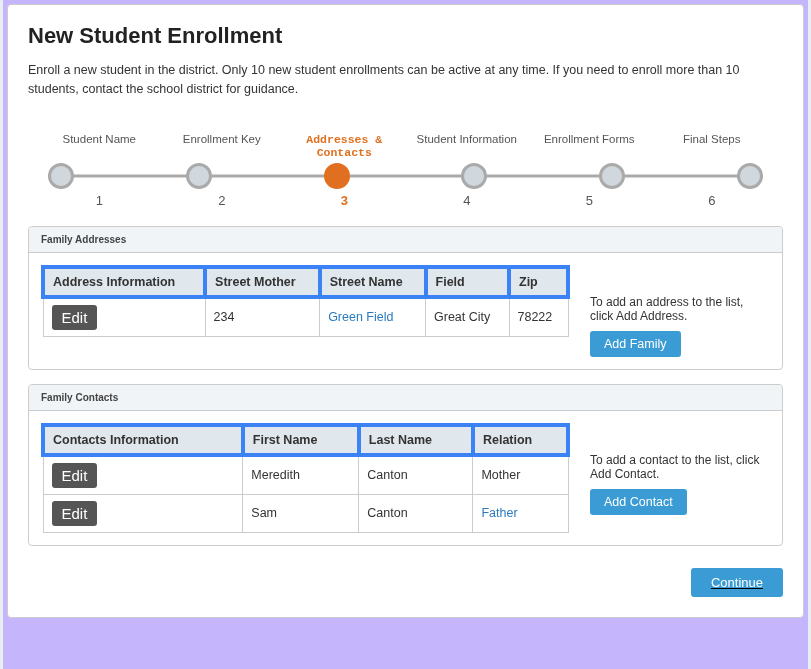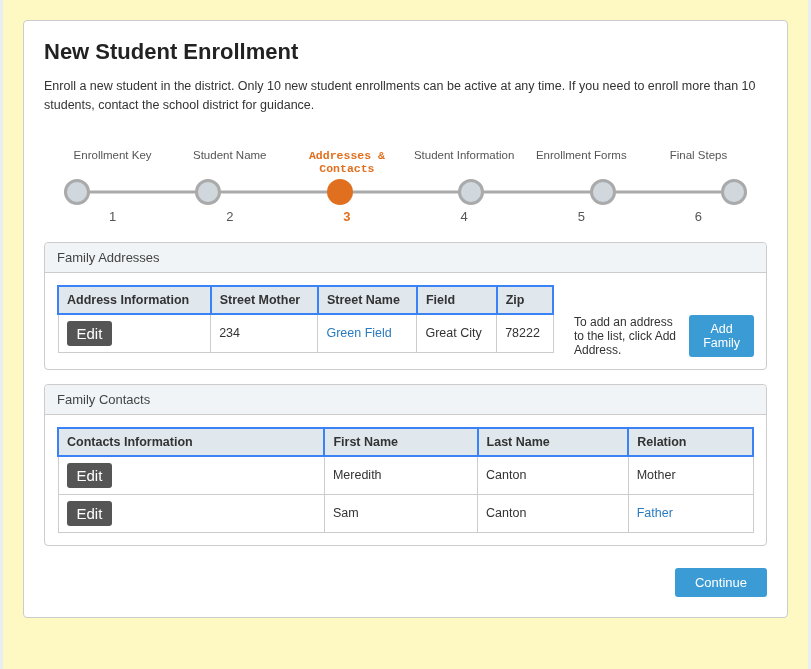--- a/index.html
+++ b/index.html
@@ -8,22 +8,22 @@
       background: #e8eef2;
       display: flex;
       justify-content: center;
       align-items: center;
       min-height: 100vh;
       font-size: 13px;
     }
     .page-container {
       width: 805px;
       min-height: 669px;
-      background: #fef9c3;
-      padding: 20px;
+      background: #c4b5fd;
+      padding: 4px;
     }
     .main-card {
       background: #fff;
       border: 1px solid #ccc;
       border-radius: 4px;
       padding: 18px 20px 16px 20px;
     }
     .page-title {
       font-size: 22px;
       font-weight: bold;
@@ -107,57 +107,58 @@
     
     .section-box {
       border: 1px solid #ccc;
       border-radius: 4px;
       margin-bottom: 14px;
       background: #fff;
     }
     .section-title {
       background: #f0f4f7;
       padding: 7px 12px;
-      font-size: 13px;
+      font-size: 10px;
       color: #444;
       border-bottom: 1px solid #ccc;
       border-radius: 4px 4px 0 0;
+      font-weight: bold;
     }
     .section-content {
       display: flex;
       padding: 12px;
       gap: 20px;
     }
     .table-area {
       flex: 1;
     }
     .side-area {
       width: 180px;
       display: flex;
-      flex-direction: row;
+      flex-direction: column;
       gap: 8px;
       padding-top: 30px;
       font-size: 12px;
       color: #333;
     }
     
     table {
       width: 100%;
       border-collapse: collapse;
       font-size: 12.5px;
     }
     table thead tr {
       background: #e0e8ee;
     }
     table thead th {
       text-align: left;
       padding: 6px 8px;
       font-weight: bold;
       color: #333;
-      border: 2px solid #3b82f6;
+      border: 4px solid #3b82f6;
     }
     table tbody td {
       padding: 6px 8px;
       border: 1px solid #ccc;
       color: #333;
       background: #fff;
     }
     table tbody td.link-style {
       color: #2a7abf;
     }
@@ -177,20 +178,21 @@
       border-radius: 3px;
       padding: 6px 14px;
       font-size: 12.5px;
       cursor: pointer;
       width: fit-content;
     }
     .continue-row {
       display: flex;
       justify-content: flex-end;
       padding: 8px 0 4px 0;
+      text-decoration: underline;
     }
     .continue-btn {
       background: #3a9bd5;
       color: #fff;
       border: none;
       border-radius: 3px;
       padding: 7px 20px;
       font-size: 13px;
       cursor: pointer;
     }
@@ -198,22 +200,22 @@
 </head>
 <body>
 
 <div class="page-container">
   <div class="main-card">
 
     <div class="page-title">New Student Enrollment</div>
     <div class="description">Enroll a new student in the district. Only 10 new student enrollments can be active at any time. If you need to enroll more than 10 students, contact the school district for guidance.</div>
 
     <div class="steps-labels">
+      <div class="step-label">Student Name</div>
       <div class="step-label">Enrollment Key</div>
-      <div class="step-label">Student Name</div>
       <div class="step-label active">Addresses &amp; Contacts</div>
       <div class="step-label">Student Information</div>
       <div class="step-label">Enrollment Forms</div>
       <div class="step-label">Final Steps</div>
     </div>
 
     <div class="steps-track">
       <div class="steps-line"></div>
       <div class="step-circle"></div>
       <div class="step-circle"></div>
@@ -292,20 +294,24 @@
                 <td>
                   <button class="edit-btn">Edit</button>
                 </td>
                 <td>Sam</td>
                 <td>Canton</td>
                 <td class="link-style">Father</td>
               </tr>
             </tbody>
           </table>
         </div>
+        <div class="side-area">
+          <span>To add a contact to the list, click Add Contact.</span>
+          <button class="action-btn">Add Contact</button>
+        </div>
       </div>
     </div>
 
     <div class="continue-row">
       <button class="continue-btn">Continue</button>
     </div>
 
   </div>
 </div>
 

